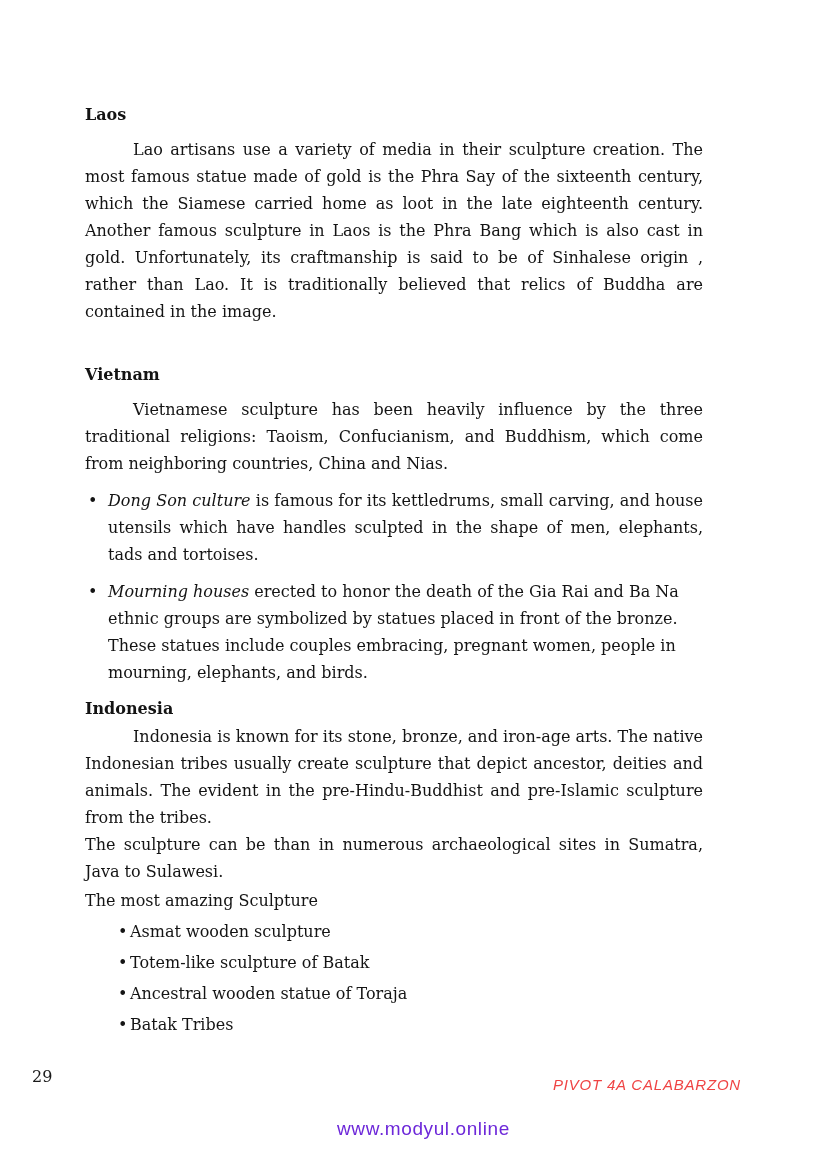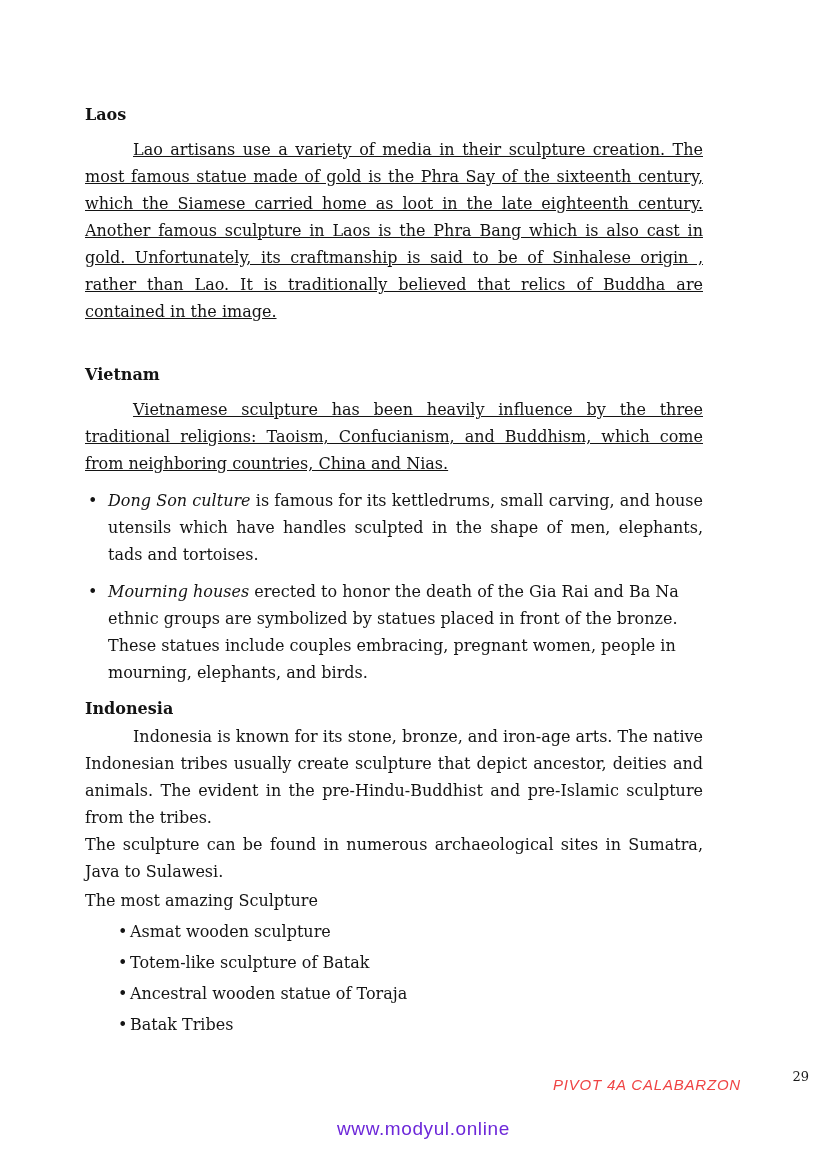--- a/index.html
+++ b/index.html
@@ -23,21 +23,21 @@
     line-height: 27px;
   }
   .heading {
     font-weight: 700;
     font-size: 16px;
     line-height: 27px;
   }
   .para { font-size: 16px; line-height: 27px; }
   .indent { text-indent: 48px; }
   .justify { text-align: justify; }
-  .mt-para { margin-top: 8px; text-decoration: underline; }
+  .mt-para { margin-top: 8px; }
   .heading-vietnam { margin-top: 36px; }
   .heading-indonesia { margin-top: 9px; }
   .para-indonesia-1 { margin-top: 1px; }
   .para-list-intro { margin-top: 2px; }
 
   ul.bullets-l1 {
     list-style: none;
     margin-top: 10px;
   }
   ul.bullets-l1 > li {
@@ -67,24 +67,24 @@
     position: absolute;
     left: 33px;
     top: 0;
   }
 
   em.lead-italic { font-style: italic; }
 
   .page-number {
     position: absolute;
     top: 1066px;
-    left: 23px;
+    left: 32px;
     width: 786px;
-    text-align: right;
-    font-size: 13px;
+    text-align: left;
+    font-size: 16px;
     line-height: 22px;
     color: #1a1a1a;
   }
   .footer-brand {
     position: absolute;
     top: 1076px;
     right: 85px;
     font-family: "Liberation Sans", sans-serif;
     font-style: italic;
     font-size: 15px;
@@ -119,21 +119,21 @@
         <em class="lead-italic">Dong Son culture</em><span> is famous for its kettledrums, small carving, and house utensils which have handles sculpted in the shape of men, elephants, tads and tortoises.</span>
       </li>
       <li>
         <span class="marker"></span>
         <em class="lead-italic">Mourning houses</em><span> erected to honor the death of the Gia Rai and Ba Na ethnic groups are symbolized by statues placed in front of the bronze. These statues include couples embracing, pregnant women, people in mourning, elephants, and birds.</span>
       </li>
     </ul>
 
     <h2 class="heading heading-indonesia">Indonesia</h2>
     <p class="para indent justify para-indonesia-1">Indonesia is known for its stone, bronze, and iron-age arts. The native Indonesian tribes usually create sculpture that depict ancestor, deities and animals. The evident in the pre-Hindu-Buddhist and pre-Islamic sculpture from the tribes.</p>
-    <p class="para justify">The sculpture can be found in numerous archaeological sites in Sumatra, Java to Sulawesi.</p>
+    <p class="para justify">The sculpture can be than in numerous archaeological sites in Sumatra, Java to Sulawesi.</p>
     <p class="para para-list-intro">The most amazing Sculpture</p>
 
     <ul class="bullets-l2">
       <li>
         <span class="marker"></span>
         <span>Asmat wooden sculpture</span>
       </li>
       <li>
         <span class="marker"></span>
         <span>Totem-like sculpture of Batak</span>

